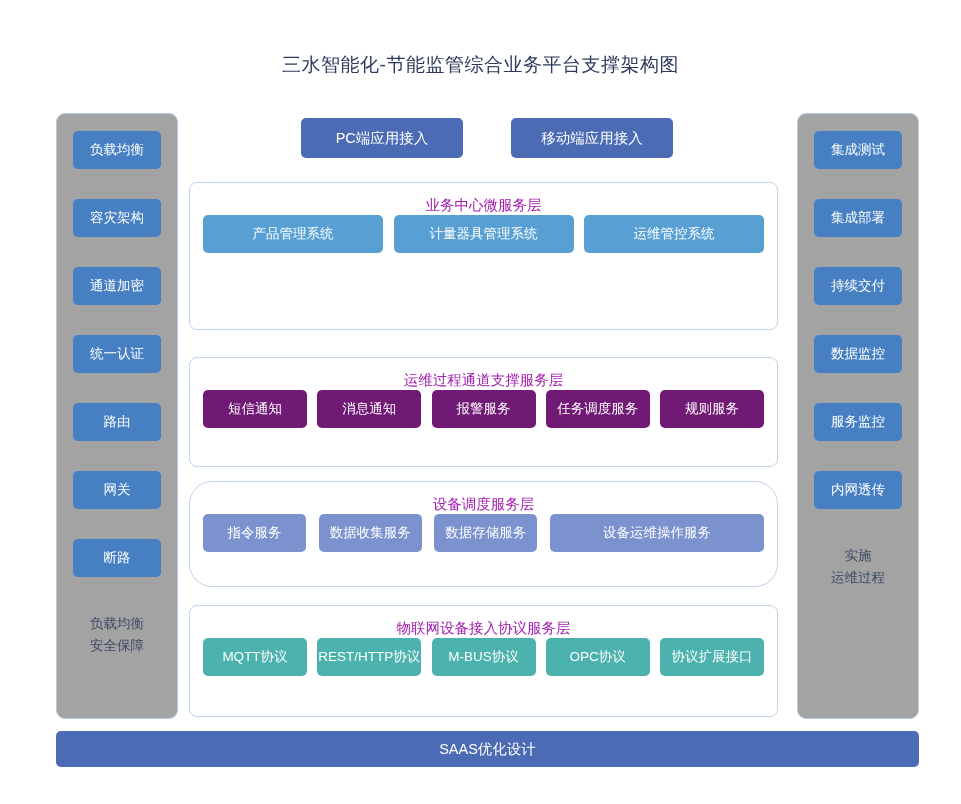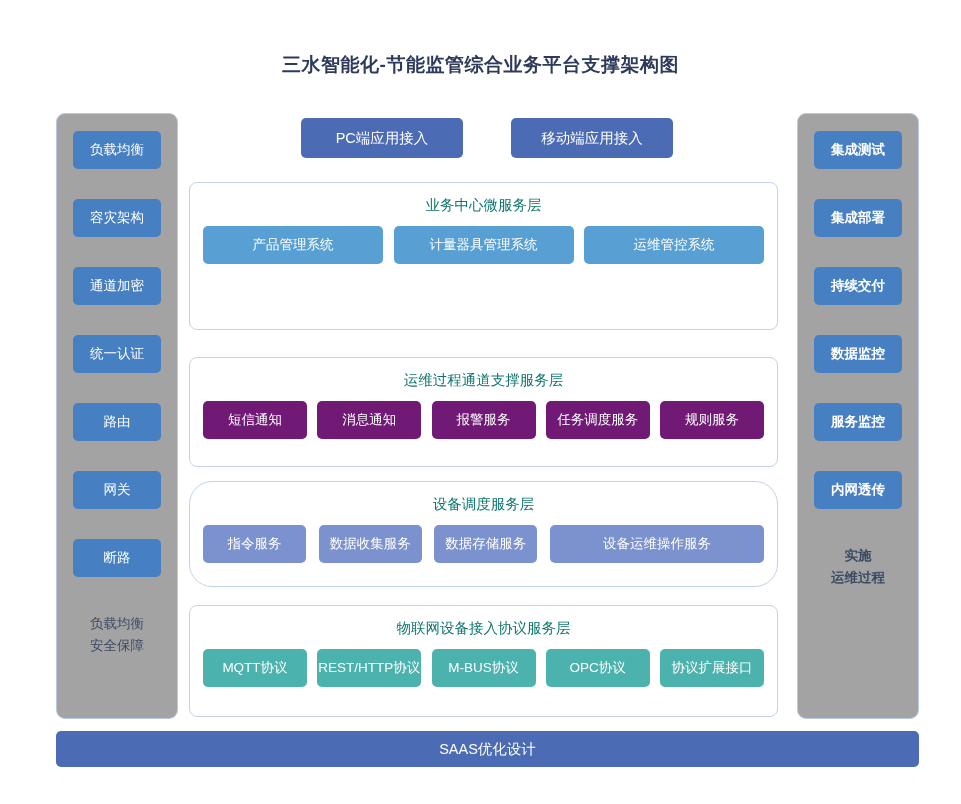--- a/index.html
+++ b/index.html
@@ -8,34 +8,34 @@
     background: #ffffff;
     font-family: "Liberation Sans", "DejaVu Sans", sans-serif;
     overflow: hidden;
   }
   .page { position: relative; width: 961px; height: 804px; }
 
   
   .title {
     position: absolute; top: 52px; left: 0; width: 961px;
     text-align: center;
-    font-size: 19px; font-weight: bold;
+    font-size: 19px; font-weight: normal;
     color: #2d3a5c; letter-spacing: 0.5px;
   }
 
   
   .side-col {
     position: absolute; top: 113px; width: 122px; height: 606px;
     border: 1.5px solid #b9c9e4; border-radius: 9px;
     background: #a3a3a3;
     display: flex; flex-direction: column; align-items: center;
     padding-top: 17px;
   }
   .side-col.left  { left: 56px; }
-  .side-col.right { left: 797px; font-weight: bold; }
+  .side-col.right { left: 797px; }
 
   .side-btn {
     width: 88px; height: 38px; margin-bottom: 30px;
     background: #4680c2; border-radius: 5px;
     color: #ffffff; font-size: 13.5px;
     display: flex; align-items: center; justify-content: center;
     white-space: nowrap;
   }
   .side-foot {
     margin-top: 6px; text-align: center;
@@ -54,22 +54,22 @@
     display: flex; align-items: center; justify-content: center;
   }
 
   
   .layer {
     position: absolute; left: 189px; width: 589px;
     border: 1.5px solid #c2d2e8; border-radius: 8px;
     background: #ffffff;
   }
   .layer-title {
-    text-align: center; color: #0f766e;
-    font-size: 14.5px; padding-top: 13px; padding-bottom: 11px;
+    text-align: center; color: #a21caf;
+    font-size: 14.5px; padding-top: 13px; 
   }
   .chip-row {
     display: flex; justify-content: space-between;
     padding: 0 13px 0 13px; margin-bottom: 12px;
   }
   .chip {
     height: 38px; border-radius: 5px;
     color: #ffffff; font-size: 13.5px;
     display: flex; align-items: center; justify-content: center;
     white-space: nowrap;

